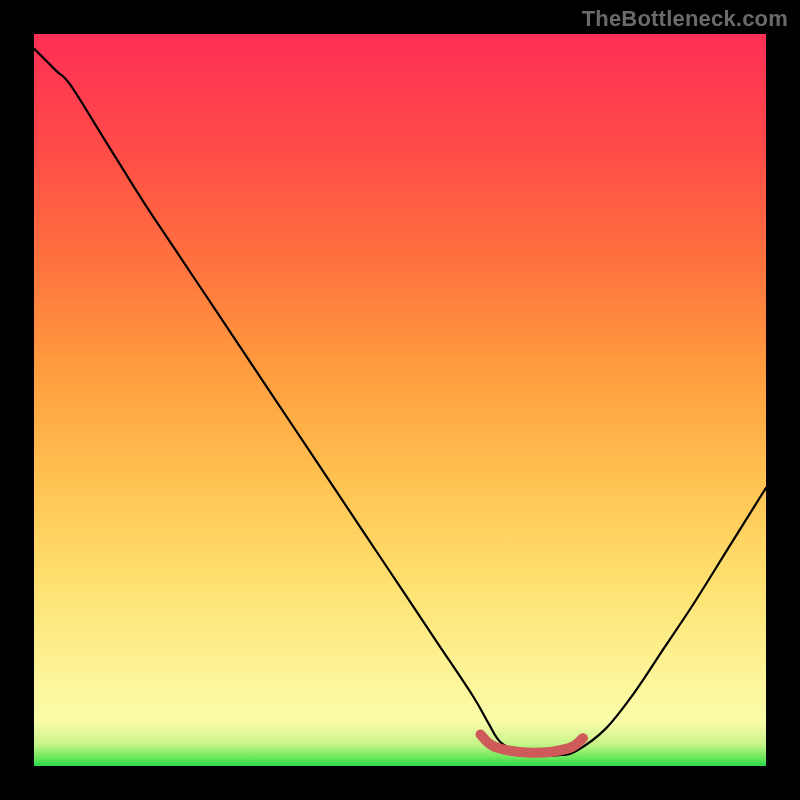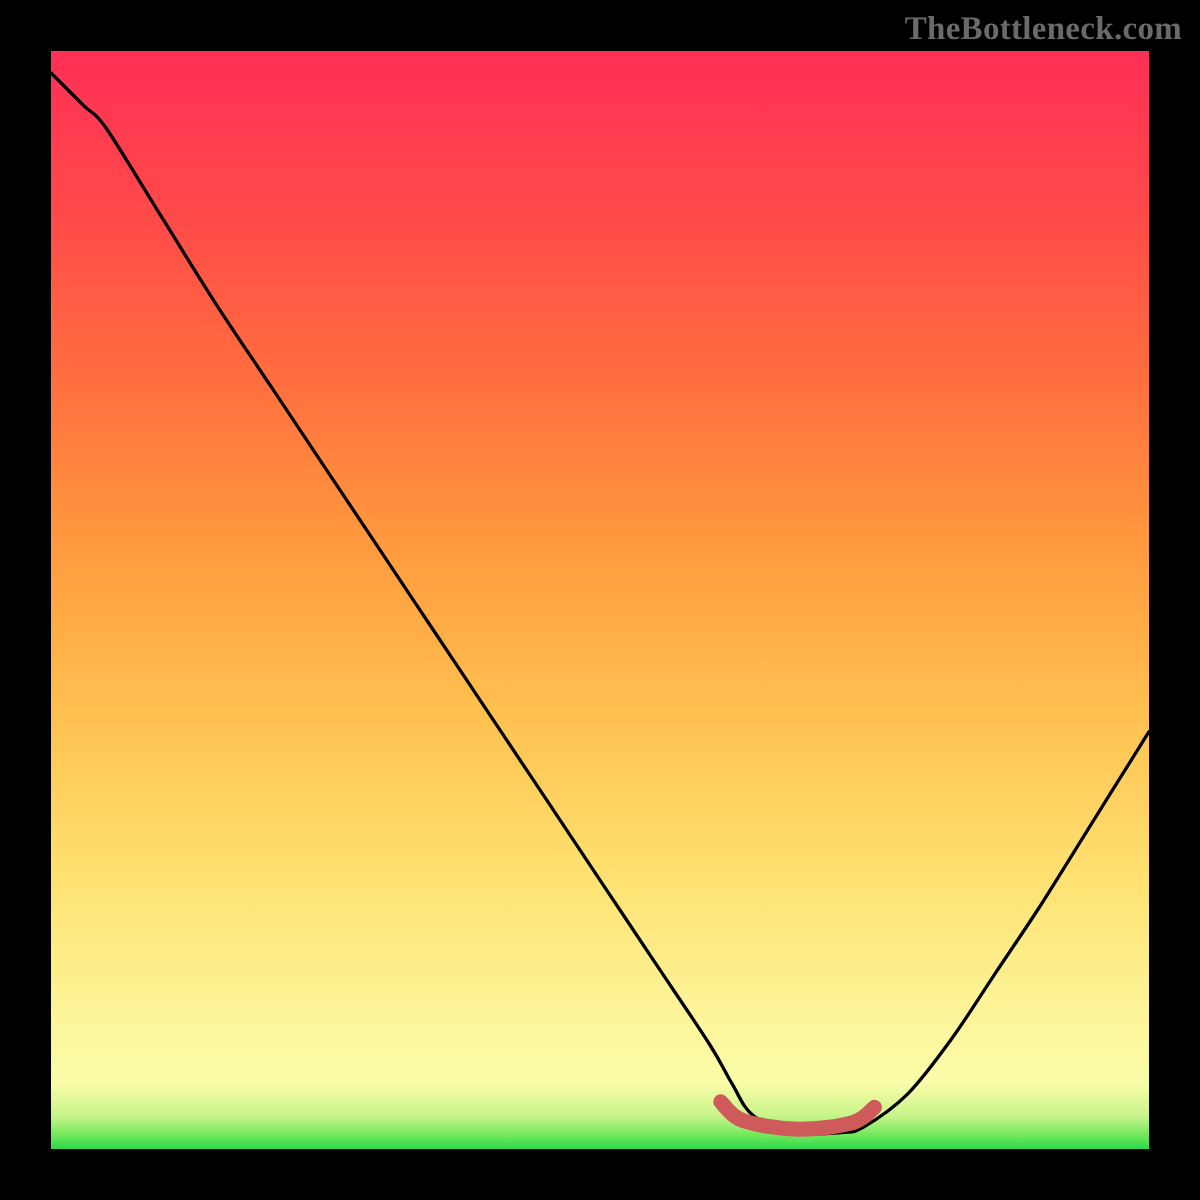--- a/index.html
+++ b/index.html
@@ -34,21 +34,21 @@
       #ffc04f 40%,
       #ff9a3e 55%,
       #ff6f3e 70%,
       #ff4a49 85%,
       #ff2f56 100%);
   }
   .watermark {
     position: absolute;
     top: 6px;
     right: 12px;
-    font-family: Liberation Serif, serif;
+    font-family: Liberation Sans, sans-serif;
     font-size: 22px;
     font-weight: 600;
     color: #6a6a6a;
     letter-spacing: 0.2px;
   }
   svg.curves {
     position: absolute;
     left: 0;
     top: 0;
     width: 732px;

